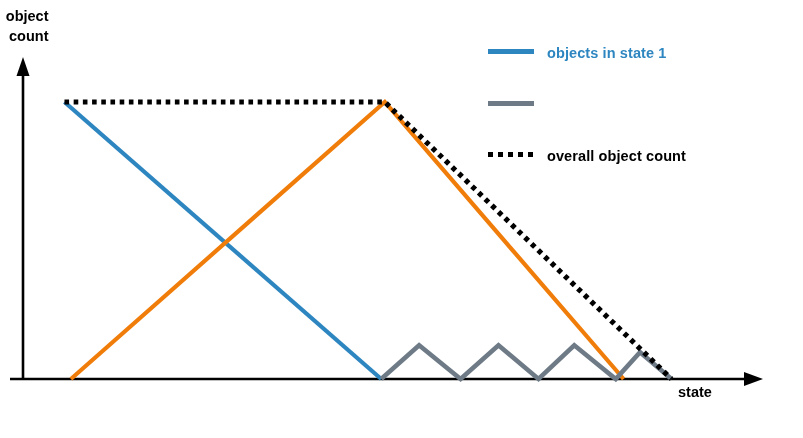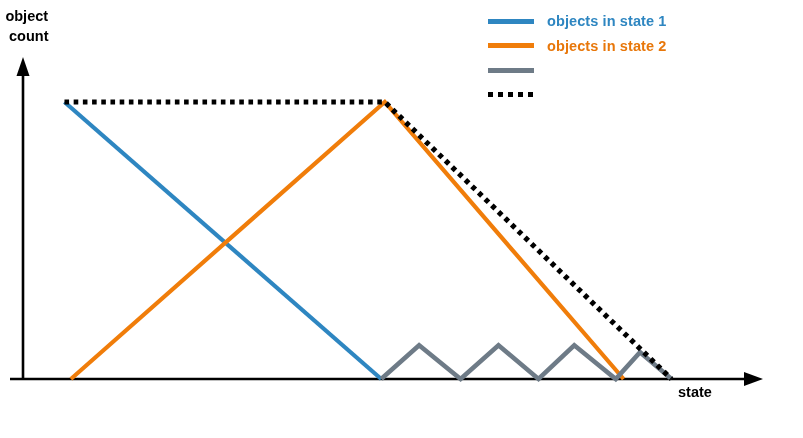--- a/index.html
+++ b/index.html
@@ -31,36 +31,37 @@
     position: absolute;
     font-weight: bold;
     font-size: 14.5px;
     color: #000000;
     line-height: 1.35;
     white-space: pre;
   }
   #ylabel {
     left: 5px;
     top: 7px;
-    text-align: center;
+    text-align: right;
   }
   #xlabel {
     left: 678px;
     top: 383px;
   }
   #legend {
     position: absolute;
     left: 488px;
     top: 9px;
     width: 300px;
   }
   .legend-row {
     display: flex;
-    align-items: center;
+    align-items: flex-end;
     height: 24.5px;
+    margin-top: 27px;
   }
   .legend-swatch {
     width: 46px;
     height: 18px;
     margin-right: 13px;
     flex: 0 0 auto;
     position: relative;
   }
   .legend-swatch .bar {
     position: absolute;
@@ -124,29 +125,24 @@
 
   <div id="legend">
     <div class="legend-row">
       <span class="legend-swatch">
           <span class="bar" style="background: rgb(46, 134, 193);"></span>
         </span>
       <span class="legend-label" style="color: rgb(46, 134, 193);">objects in state 1</span>
     </div>
     <div class="legend-row">
       <span class="legend-swatch">
-          <span class="bar" style="background: rgb(240, 125, 10);"></span>
-        </span>
-      <span class="legend-label" style="color: rgb(232, 119, 10);">objects in state 2</span>
-    </div>
-    <div class="legend-row">
-      <span class="legend-swatch">
           <span class="bar" style="background: rgb(110, 123, 135);"></span>
         </span>
     </div>
     <div class="legend-row">
       <span class="legend-swatch dotted">
           <span class="bar"></span>
         </span>
+      <span class="legend-label" style="color: rgb(0, 0, 0);">overall object count</span>
     </div>
   </div>
 
 </div>
 
 </body></html>

